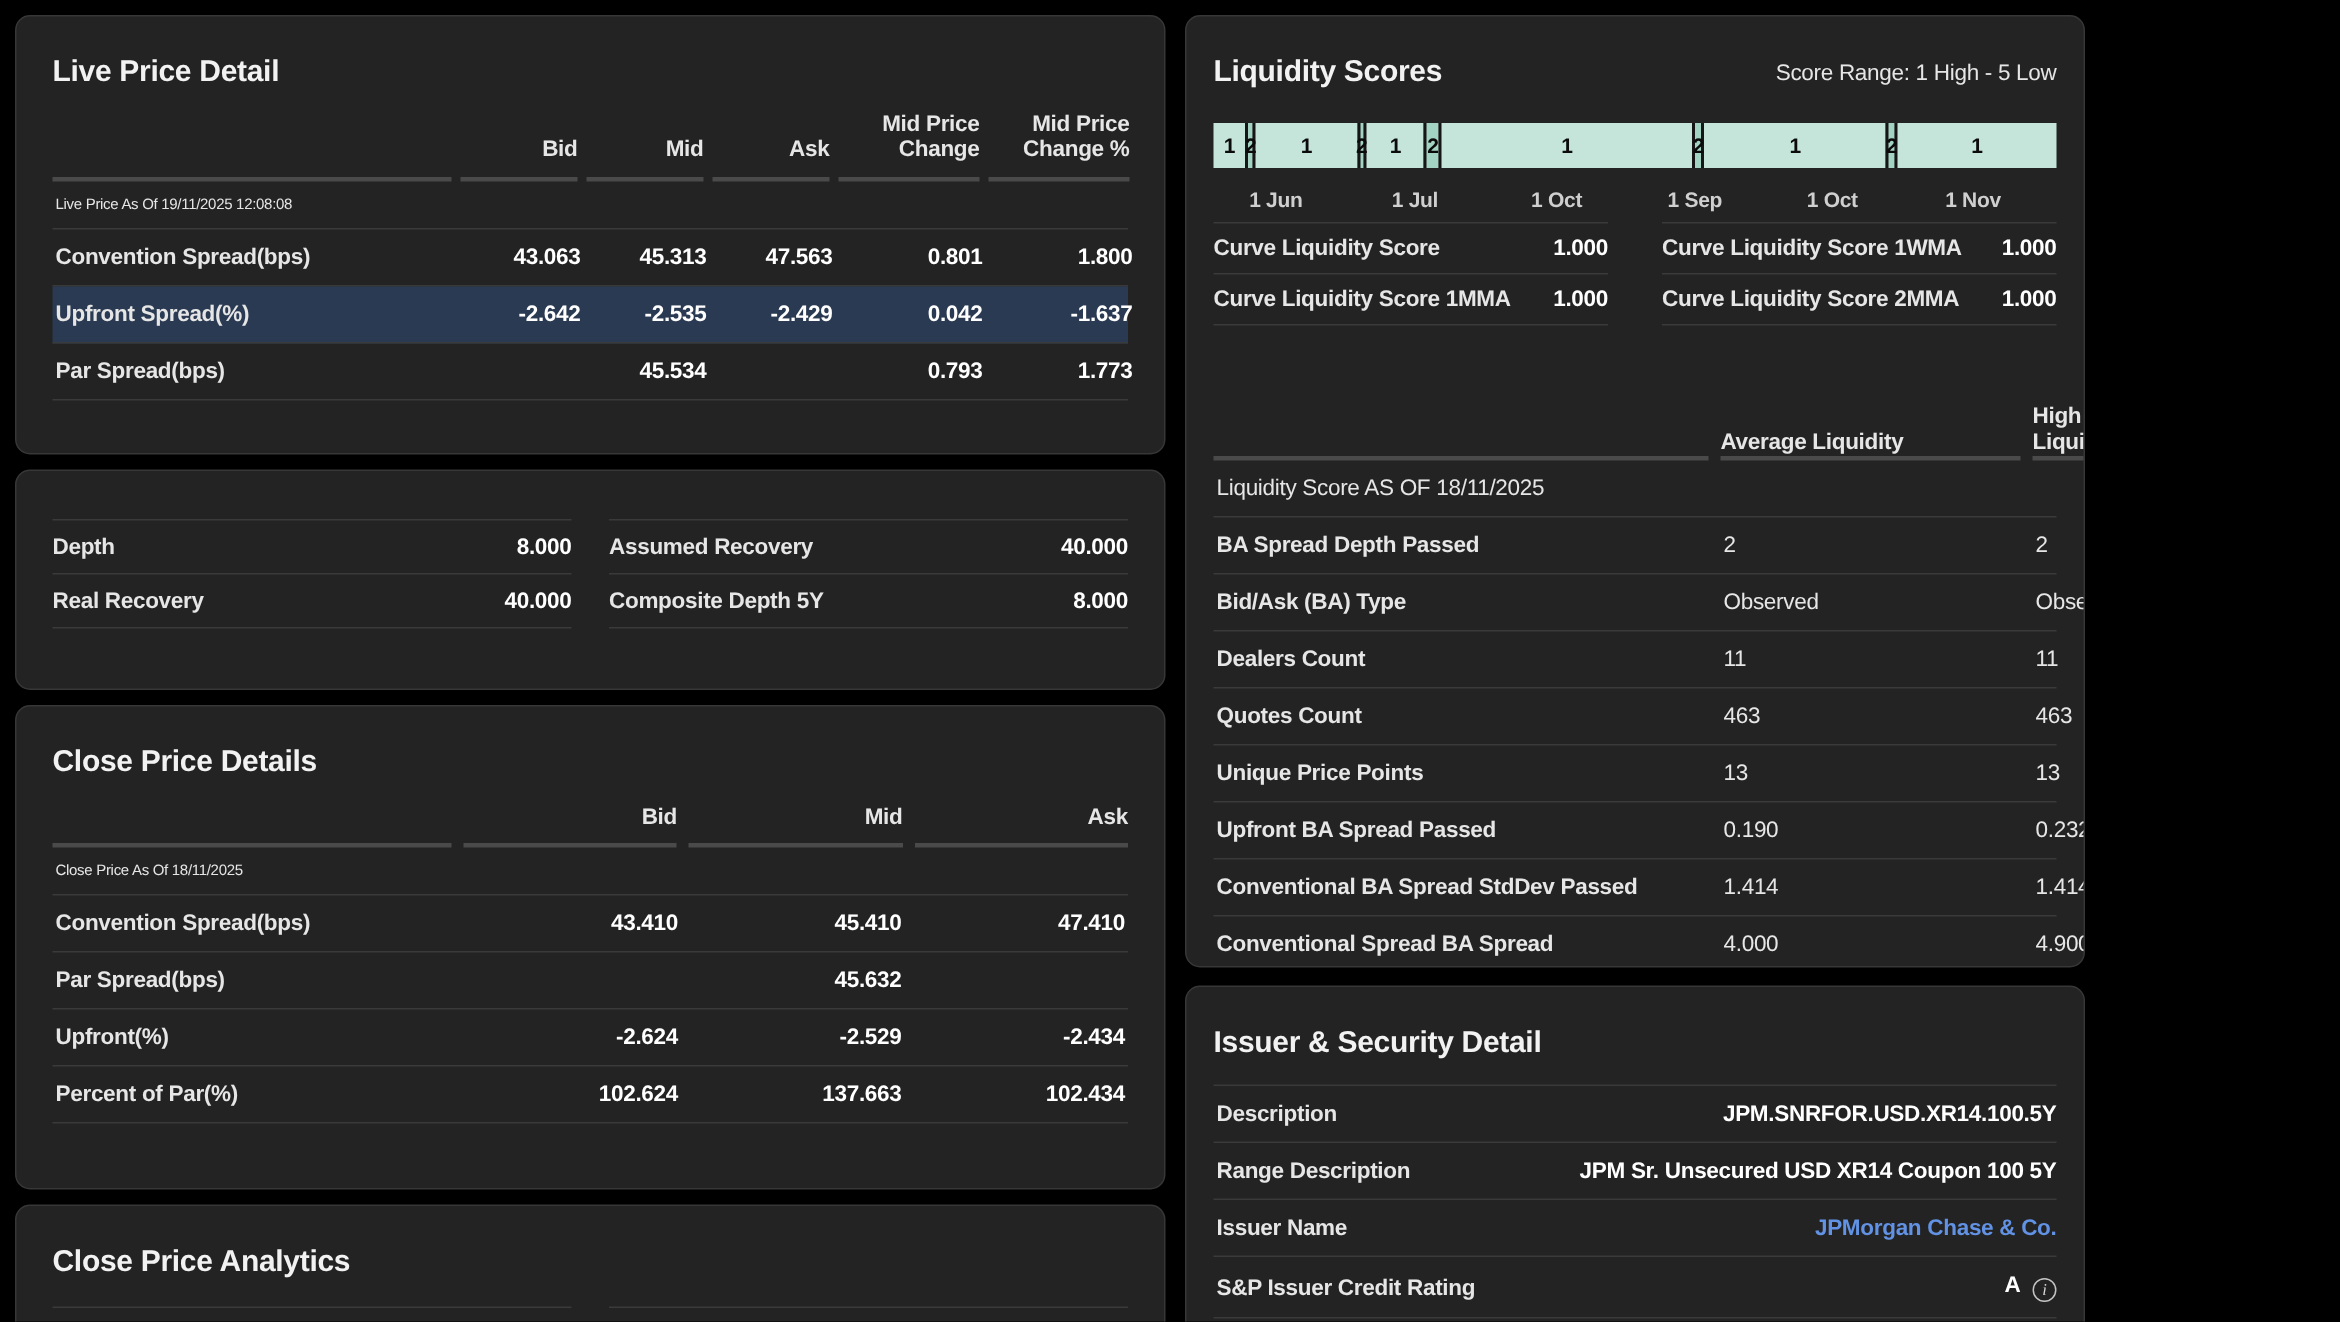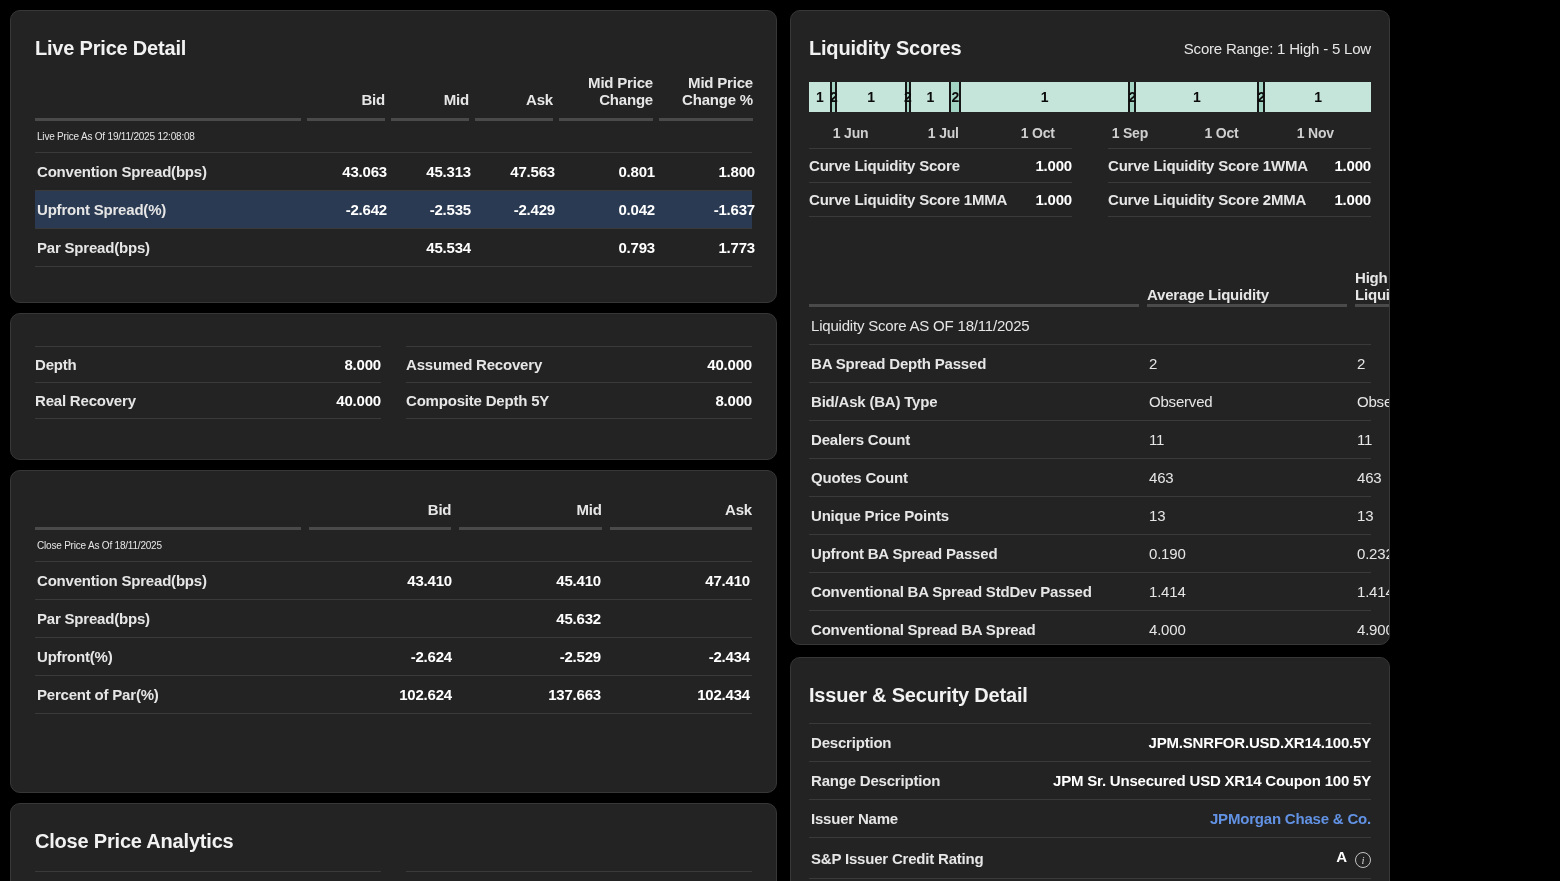--- a/index.html
+++ b/index.html
@@ -153,20 +153,21 @@
           </div>
           <div class="kv">
             <span class="k">Composite Depth 5Y</span>
             <span class="v">8.000</span>
           </div>
         </div>
       </div>
     </section>
 
     <section class="panel" style="height:323px">
+      <h2>Close Price Details</h2>
       <div class="cpd-head">
         <div class="hcell"></div>
         <div class="hcell">Bid</div>
         <div class="hcell">Mid</div>
         <div class="hcell">Ask</div>
       </div>
       <div class="asof">Close Price As Of 18/11/2025</div>
       <div class="cpd-row">
         <div class="label">Convention Spread(bps)</div>
         <div class="num">43.410</div>

